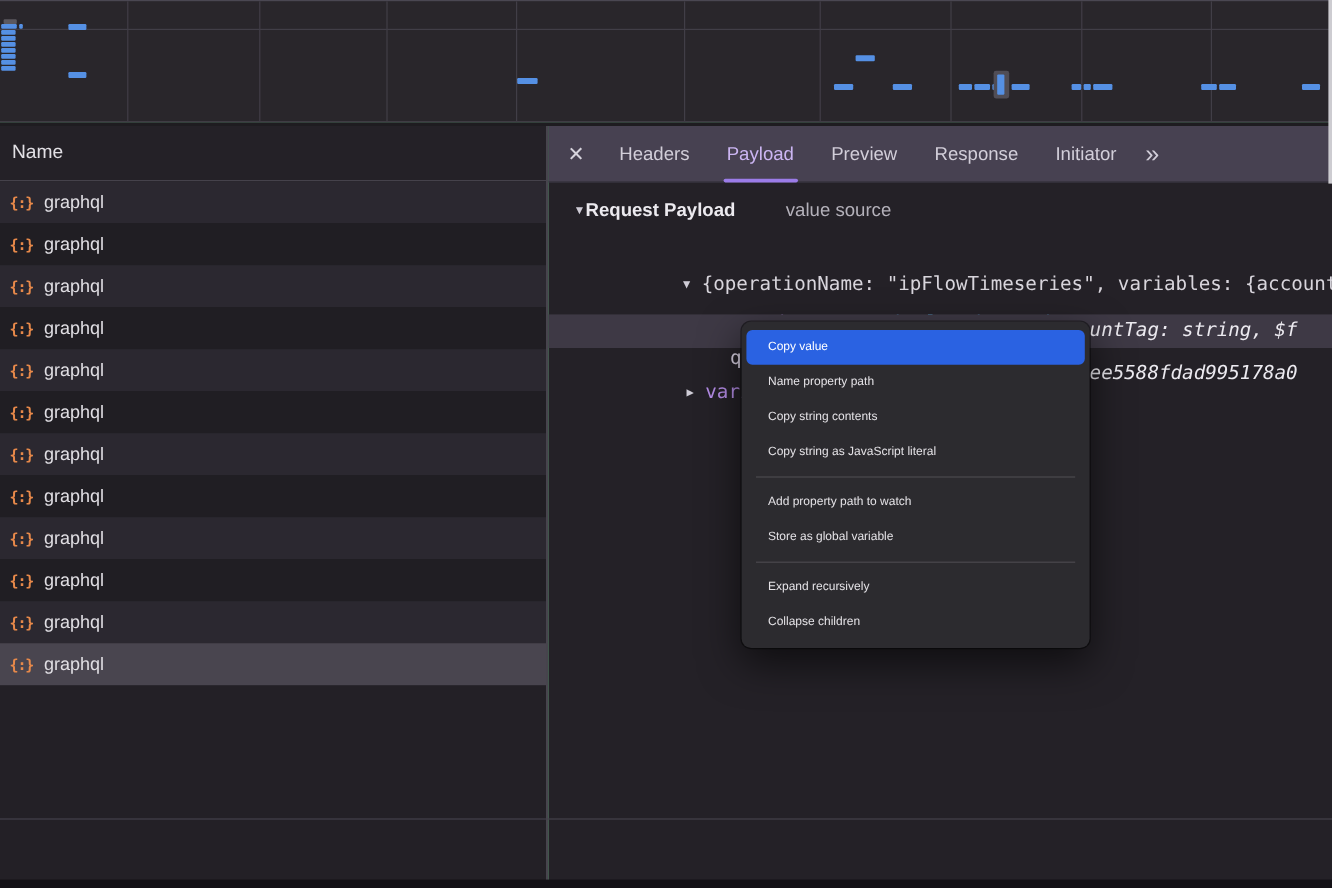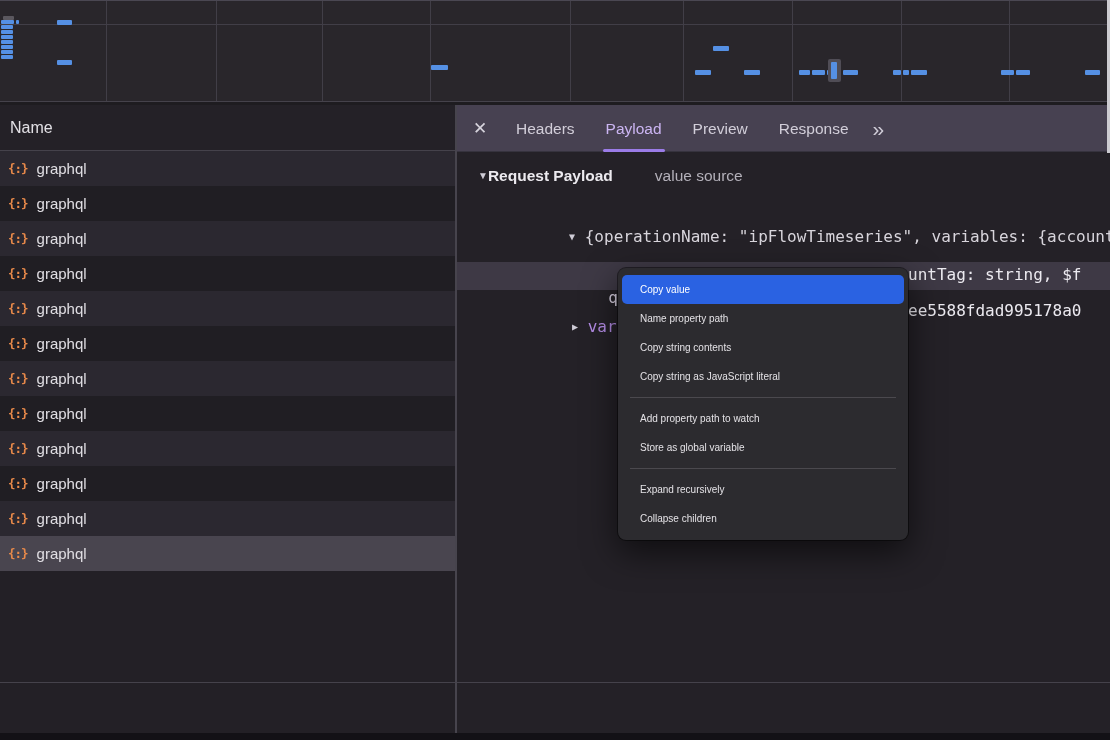--- a/index.html
+++ b/index.html
@@ -64,21 +64,21 @@
   .section-line { position:absolute; left:21px; top:15px;
                   font-family:"Liberation Sans", sans-serif; font-size:15.5px;
                   font-weight:bold; color:#eceaef; }
   .view-source { font-weight:normal; color:#b4b1ba; margin-left:42px; }
   .key { color:#b48ce6; }
   .str { color:#51ade0; }
   .plain { color:#d8d5dc; }
   .sel-stripe { position:absolute; left:0; right:0; top:110px; height:28px; background:#3e3945; }
   .sel-key { color:#d9d2e3; }
   .sel-val { color:#eceaf0; }
-  .right-frag { position:absolute; left:451px; white-space:pre; font-size:16px; color:#eceaf0; }
+  .right-frag { position:absolute; left:451px; white-space:pre; font-size:16px; color:#eceaf0;font-style:italic; }
 
   
   .context-menu {
     position:absolute; left:618px; top:268px; width:290px;
     background:#2c2b2f; border-radius:8px; padding:7px 0;
     box-shadow:0 12px 34px rgba(0,0,0,.6), 0 0 0 1px rgba(0,0,0,.45);
     z-index:30; font-size:10px; color:#e4e2e6;
   }
   .menu-item { height:29px; line-height:29px; padding-left:18px; margin:0 4px;
                border-radius:5px; cursor:default; }
@@ -197,20 +197,21 @@
   <div class="vdivider"></div>
 
   <div class="right-panel">
     <div class="tab-bar">
       <div class="close-x">✕</div>
       <div class="tab-strip">
           <div class="tab">Headers</div>
           <div class="tab active">Payload<span class="underline"></span></div>
           <div class="tab">Preview</div>
           <div class="tab">Response</div>
+          <div class="tab">Initiator</div>
         </div>
       <div class="overflow-btn">»</div>
     </div>
 
     <div class="payload">
       <div class="section-line">
         <span class="tri">▼</span><span>Request Payload</span><span class="view-source">value source</span>
       </div>
 
       <div class="pline" style="left:35px; top:52px;">

